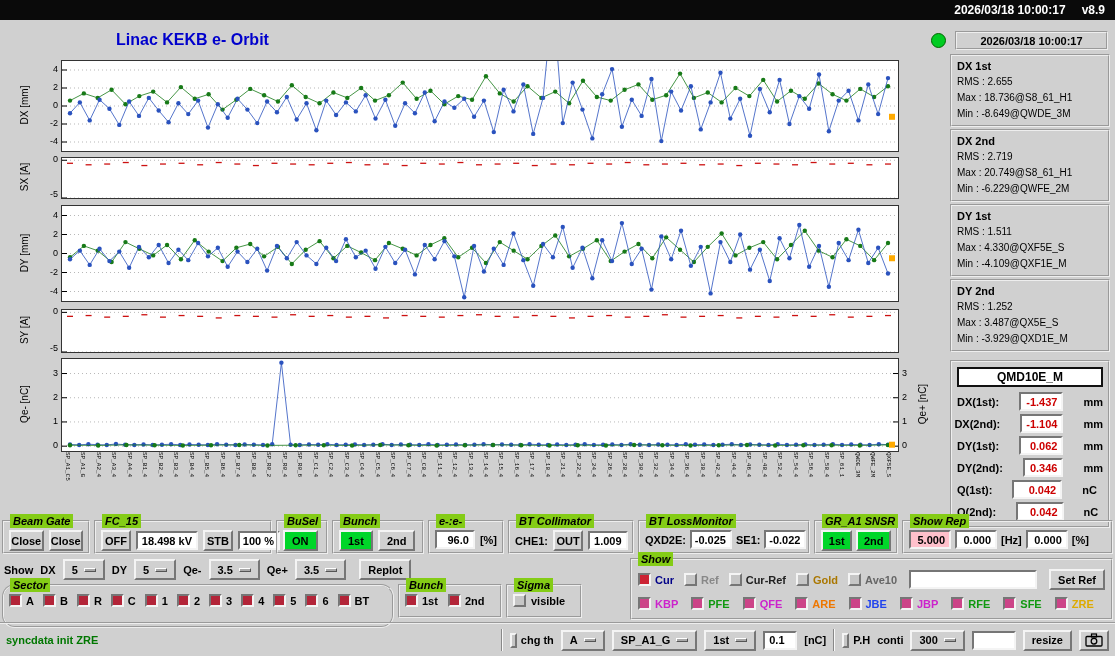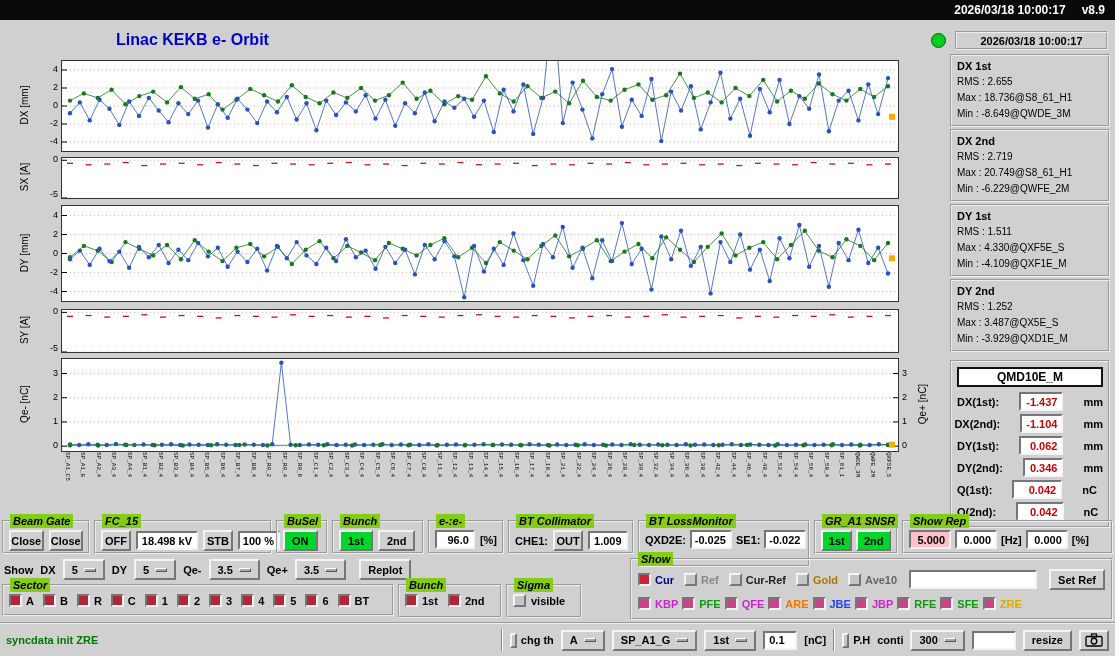--- a/index.html
+++ b/index.html
@@ -69,21 +69,21 @@
          border-top:2px solid #f4f4f4; border-left:2px solid #f4f4f4;
          border-bottom:2px solid #767676; border-right:2px solid #767676; }
   .chk.on { border-top-color:#767676; border-left-color:#767676;
             border-bottom-color:#f4f4f4; border-right-color:#f4f4f4; }
   .chk.bar { width:7px; height:15px; }
   .show-item { display:inline-flex; align-items:center; gap:4px; font-size:11px; font-weight:bold; }
 
   #rangerow { position:absolute; left:4px; top:559px; display:flex; align-items:center; gap:7px; }
 
   .srow { display:flex; align-items:center; gap:12px; padding:9px 6px 2px; }
-  .srow2 { display:flex; align-items:center; gap:4px; padding:5px 6px 2px; }
+  .srow2 { display:flex; align-items:center; gap:13px; padding:5px 6px 2px; }
   .refinput { width:128px; justify-content:flex-start; }
 
   .statusbar { position:absolute; left:0; top:622px; width:1115px; height:34px; border-top:2px groove #eee;
                display:flex; align-items:center; gap:7px; padding:0 6px; }
   .statusbar .msg { color:#007700; font-weight:bold; font-size:11px; margin-right:auto; }
   .vsep { width:2px; height:22px; border-left:1px solid #888; border-right:1px solid #f8f8f8; }
   .sb-item { display:inline-flex; align-items:center; gap:4px; font-size:11px; font-weight:bold; }
 </style>
 </head>
 <body>
@@ -861,21 +861,21 @@
 
   <div class="grp" style="left:508px;top:520px;width:126px;height:34px;">
     <span class="grplabel">BT Collimator</span>
     <div class="row">
       <span class="lbl">CHE1:</span>
       <button class="btn">OUT</button>
       <span class="sunk" style="width:44px;">1.009</span>
     </div>
   </div>
 
-  <div class="grp" style="left:638px;top:520px;width:172px;height:47px;">
+  <div class="grp" style="left:638px;top:520px;width:172px;height:34px;">
     <span class="grplabel">BT LossMonitor</span>
     <div class="row" style="gap:4px;">
       <span class="lbl">QXD2E:</span>
       <span class="sunk" style="width:42px;">-0.025</span>
       <span class="lbl">SE1:</span>
       <span class="sunk" style="width:42px;">-0.022</span>
     </div>
   </div>
 
   <div class="grp" style="left:814px;top:520px;width:84px;height:34px;">
@@ -915,21 +915,21 @@
         <span class="optbar"></span>
       </button>
     <span class="lbl">Qe+</span>
     <button class="btn">
         <span>3.5</span>
         <span class="optbar"></span>
       </button>
     <button class="btn" style="margin-left:6px;">Replot</button>
   </div>
 
-  <div class="grp" style="left:2px;top:584px;width:392px;height:32px;">
+  <div class="grp" style="left:2px;top:584px;width:392px;height:44px;border-radius:13px;">
     <span class="grplabel">Sector</span>
     <div class="row" id="sector-row" style="gap:9px;">
         <span class="show-item">
           <span class="chk on" style="background: rgb(179, 36, 56);"></span>
           <span>A</span>
         </span>
         <span class="show-item">
           <span class="chk on" style="background: rgb(179, 36, 56);"></span>
           <span>B</span>
         </span>

